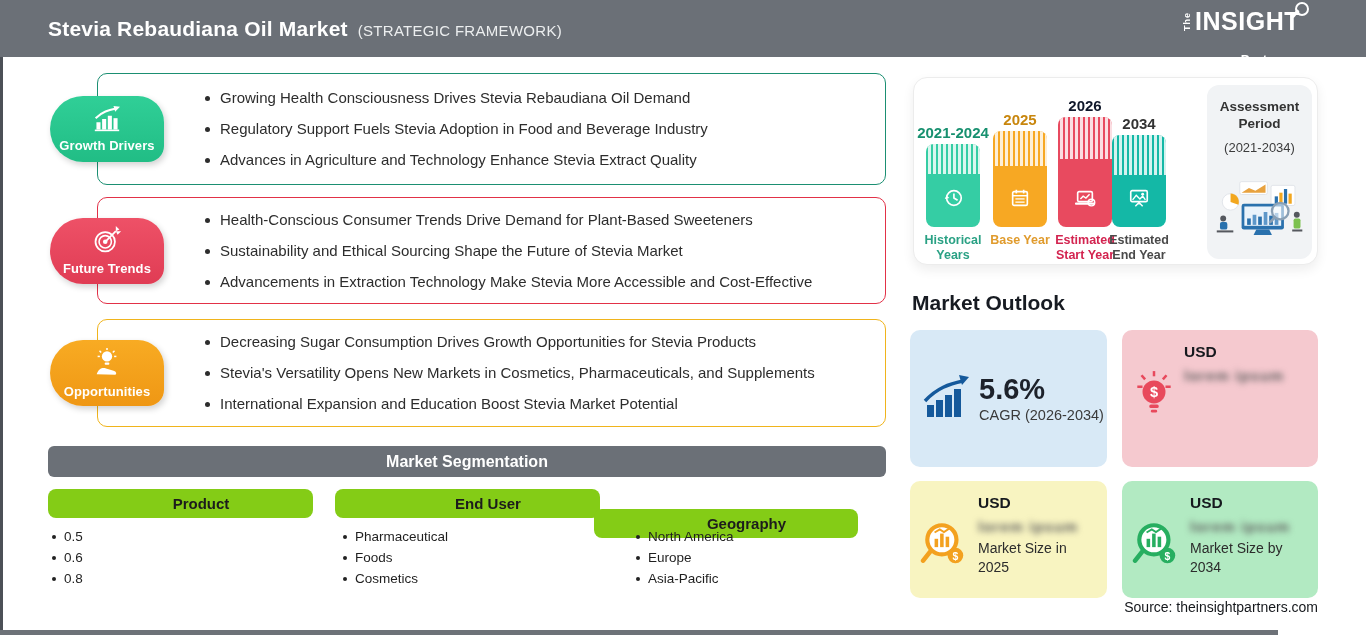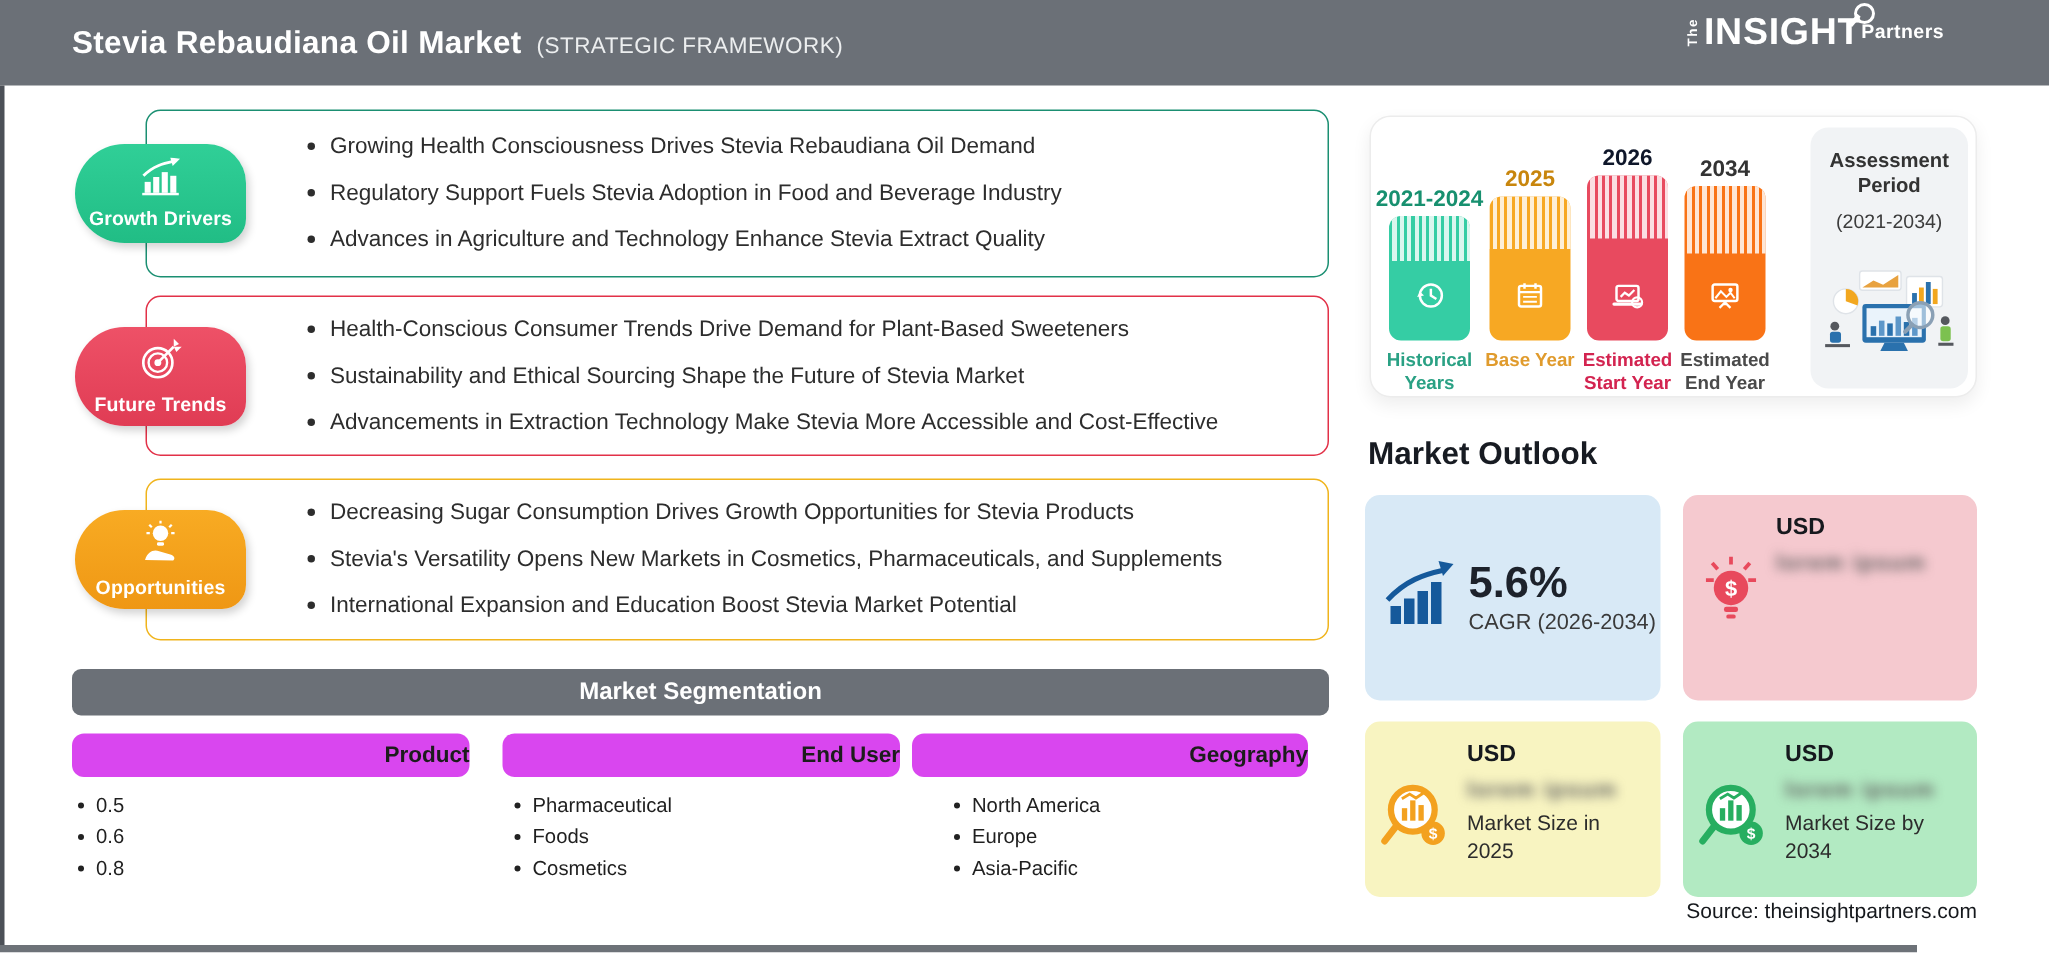--- a/index.html
+++ b/index.html
@@ -7,21 +7,21 @@
   body { font-family:"Liberation Sans", sans-serif; background:#ffffff; position:relative; overflow:hidden; }
 
   .page { position:absolute; left:0; top:0; width:1366px; height:635px; background:#fff; }
 
   
   .header { position:absolute; left:0; top:0; width:1366px; height:57px; background:#6b7077; display:flex; align-items:center; }
   .header-title-wrap { padding-left:48px; display:flex; align-items:baseline; gap:10px; }
   .header-title { color:#fff; font-size:21px; font-weight:bold; letter-spacing:.2px; }
   .header-subtitle { color:#eceeef; font-size:15px; letter-spacing:.3px; }
 
-  .logo { position:absolute; right:66px; top:9px; color:#fff; display:flex; flex-direction:row; align-items:center; }
+  .logo { position:absolute; right:66px; top:9px; color:#fff; display:flex; flex-direction:column; align-items:flex-end;gap:20px; }
   .logo-row { position:relative; display:flex; align-items:center; }
   .logo-the { writing-mode:vertical-rl; transform:rotate(180deg); font-size:9px; font-weight:bold; letter-spacing:1px; margin-right:3px; line-height:1; }
   .logo-insight { font-size:25px; font-weight:bold; letter-spacing:.5px; line-height:1; }
   .logo-lens { position:absolute; right:-9px; top:-7px; width:14px; height:14px; border:2.5px solid #fff; border-radius:50%; }
   .logo-lens::after { content:""; position:absolute; width:2.5px; height:9px; background:#fff; left:-3px; bottom:-4px; transform:rotate(40deg); }
   .logo-partners { font-size:13px; font-weight:bold; margin-top:-2px; padding-right:4px; letter-spacing:.3px; }
 
   .left-edge { position:absolute; left:0; top:57px; width:3px; height:573px; background:#4c5057; }
   .bottom-bar { position:absolute; left:0; bottom:0; width:1278px; height:5px; background:#6d7278; }
 
@@ -40,42 +40,42 @@
   .row-opps    { top:319px; height:108px; }
   .row-growth .callout-box { border:1.6px solid #1b8f72; }
   .row-trends .callout-box { border:1.6px solid #e23148; }
   .row-opps   .callout-box { border:1.6px solid #f0b41c; }
   .badge-growth { background:linear-gradient(180deg,#30cf97,#21bd85); }
   .badge-trends { background:linear-gradient(180deg,#ee5167,#e03c54); }
   .badge-opps   { background:linear-gradient(180deg,#f8ab23,#ef9714); }
 
   
   .seg-header { position:absolute; left:48px; top:446px; width:838px; height:31px; background:#6b7077; border-radius:6px; display:flex; align-items:center; justify-content:center; color:#fff; font-weight:bold; font-size:16px; }
-  .seg-col-header { position:absolute; top:489px; height:29px; background:#d946ef; border-radius:8px; display:flex; align-items:center; justify-content:flex-end; font-weight:bold; font-size:15px; color:#1c1c1c;padding-left:41px; }
+  .seg-col-header { position:absolute; top:489px; height:29px; background:#84cc16; border-radius:8px; display:flex; align-items:center; justify-content:center; font-weight:bold; font-size:15px; color:#1c1c1c;padding-left:41px; }
   .seg-col-1 { left:48px;  width:265px; }
   .seg-col-2 { left:335px; width:265px; }
-  .seg-col-3 { left:608px; width:264px; }
+  .seg-col-3 { left:594px; width:264px;margin-top:20px; }
   .seg-items { position:absolute; top:526px; list-style:none; }
   .seg-items li { font-size:13.5px; color:#1f1f1f; line-height:21px; }
   .seg-items li::before { content:""; display:inline-block; width:4px; height:4px; border-radius:50%; background:#222; margin-right:8px; vertical-align:2px; }
   .seg-items-1 { left:52px; }
   .seg-items-2 { left:343px; }
   .seg-items-3 { left:636px; }
 
   
   .chart-card { position:absolute; left:913px; top:77px; width:405px; height:188px; background:#fff; border:1px solid #ececec; border-radius:14px; box-shadow:0 5px 12px rgba(0,0,0,.07); }
   .tbar { position:absolute; width:54px; border-radius:8px; }
   .tbar .stripes { position:absolute; left:0; right:0; top:0; border-radius:8px 8px 0 0; background:repeating-linear-gradient(90deg, rgba(255,255,255,0) 0 2px, rgba(255,255,255,.82) 2px 5px); }
   .tbar .year { position:absolute; bottom:calc(100% + 3px); left:50%; transform:translateX(-50%); white-space:nowrap; font-weight:bold; font-size:15px; }
   .tbar .bicon { position:absolute; bottom:14px; left:50%; transform:translateX(-50%); }
   .tbar .blabel { position:absolute; top:calc(100% + 6px); left:50%; transform:translateX(-50%); width:76px; text-align:center; font-weight:bold; font-size:12.5px; line-height:1.18; }
   .tbar-1 { left:12px;  bottom:37px; height:83px;  background:#35cda4; }
   .tbar-2 { left:79px;  bottom:37px; height:96px;  background:#f7a823; }
   .tbar-3 { left:144px; bottom:37px; height:110px; background:#e84a5f; }
-  .tbar-4 { left:209px; bottom:37px; height:103px; background:#f97316; }
+  .tbar-4 { left:198px; bottom:37px; height:92px; background:#14b8a6; }
   .tbar-1 .stripes { height:36%; } .tbar-2 .stripes { height:36%; }
   .tbar-3 .stripes { height:38%; } .tbar-4 .stripes { height:44%; }
   .tbar-1 .year { color:#17906f; } .tbar-1 .blabel { color:#2aa184; }
   .tbar-2 .year { color:#c8860d; } .tbar-2 .blabel { color:#e09b2d; }
   .tbar-3 .year { color:#0f172a;margin-top:14px; } .tbar-3 .blabel { color:#d32450; }
   .tbar-4 .year { color:#333333; } .tbar-4 .blabel { color:#4a4a4a; }
 
   .assess-panel { position:absolute; left:293px; top:7px; width:105px; height:174px; background:#f1f3f5; border-radius:12px; text-align:center; padding-top:14px; }
   .assess-title { font-size:13.5px; font-weight:bold; color:#333; line-height:1.25; width:84px; margin:0 auto; }
   .assess-range { font-size:13px; color:#3c3c3c; margin-top:7px; }

